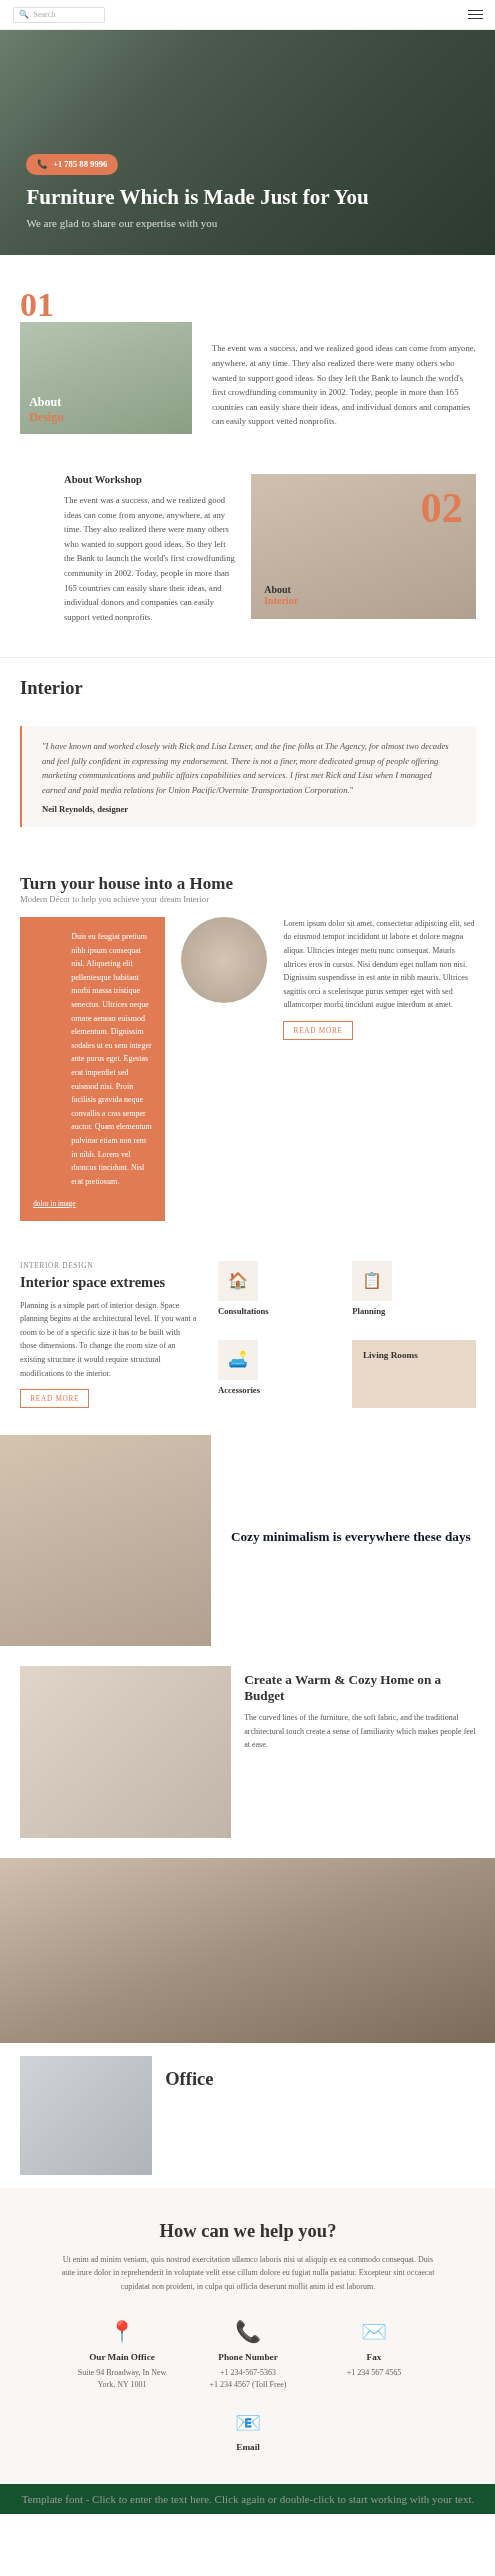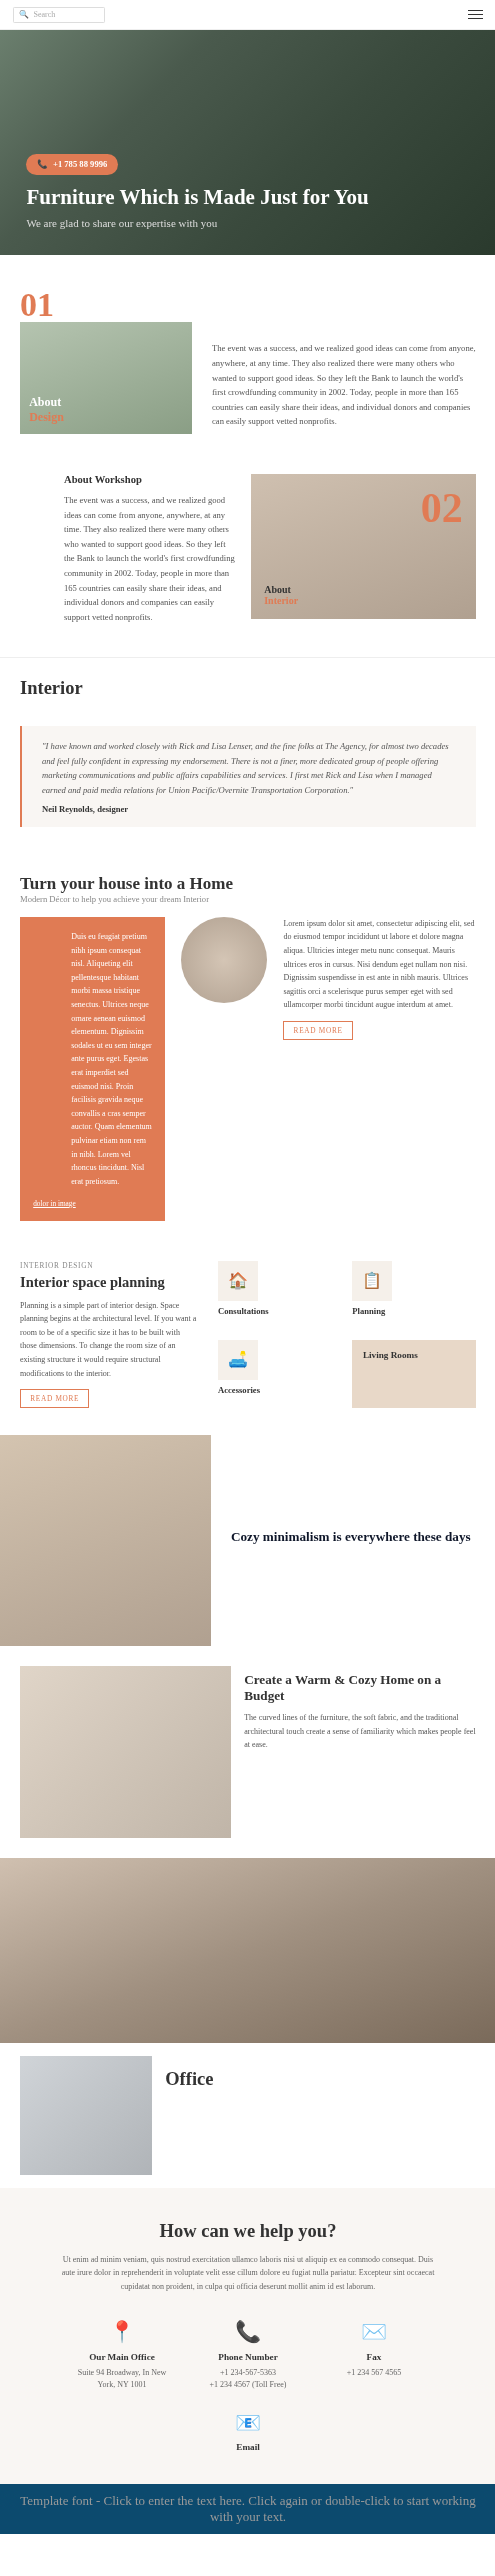--- a/index.html
+++ b/index.html
@@ -225,24 +225,24 @@
     .section-help h2 { font-size: 18.5px; color: #333; margin-bottom: 10.6px; }
     .section-help > p { font-size: 8px; line-height: 1.7; color: #666; max-width: 383px; margin: 0 auto 26.4px; }
     .contact-grid { display: flex; justify-content: center; gap: 20px; flex-wrap: wrap; }
     .contact-card { text-align: center; width: 106px; }
     .contact-icon { font-size: 21px; margin-bottom: 6.6px; color: #e07b54; }
     .contact-card h4 { font-size: 9.2px; color: #333; margin-bottom: 5.3px; font-weight: bold; }
     .contact-card p { font-size: 8px; color: #666; line-height: 1.5; }
 
     
     .footer {
-      background: #0c4a6e;
+      background: #14532d;
       padding: 9.2px 13.2px;
       text-align: center;
-      font-size: 13px;
+      font-size: 11px;
       color: #999;
     }
 
     
     .office-section {
       display: flex;
       gap: 13.2px;
       padding: 13.2px 20px;
     }
     .office-img {
@@ -338,21 +338,21 @@
       <p>Lorem ipsum dolor sit amet, consectetur adipiscing elit, sed do eiusmod tempor incididunt ut labore et dolore magna aliqua. Ultricies integer metu nunc consequat. Mauris ultrices eros in cursus. Nisi dendum eget nullam non nisi. Dignissim suspendisse in est ante in nibh mauris. Ultrices sagittis orci a scelerisque purus semper eget with sed ullamcorper morbi tincidunt augue interdum at amet.</p>
       <span class="read-more-btn">READ MORE</span>
     </div>
   </div>
 </section>
 
 <section class="section-planning">
   <div class="planning-grid">
     <div class="planning-left">
       <div class="planning-label">Interior Design</div>
-      <h2>Interior space planning</h2>
+      <h2>Interior space extremes</h2>
       <p>Planning is a simple part of interior design. Space planning begins at the architectural level. If you want a room to be of a specific size it has to be built with those dimensions. To change the room size of an existing structure it would require structural modifications to the interior.</p>
       <span class="read-more-btn2">READ MORE</span>
     </div>
     <div class="planning-right">
       <div class="service-card">
         <div class="service-icon">🏠</div>
         <div class="service-label">Consultations</div>
       </div>
       <div class="service-card">
         <div class="service-icon">📋</div>

